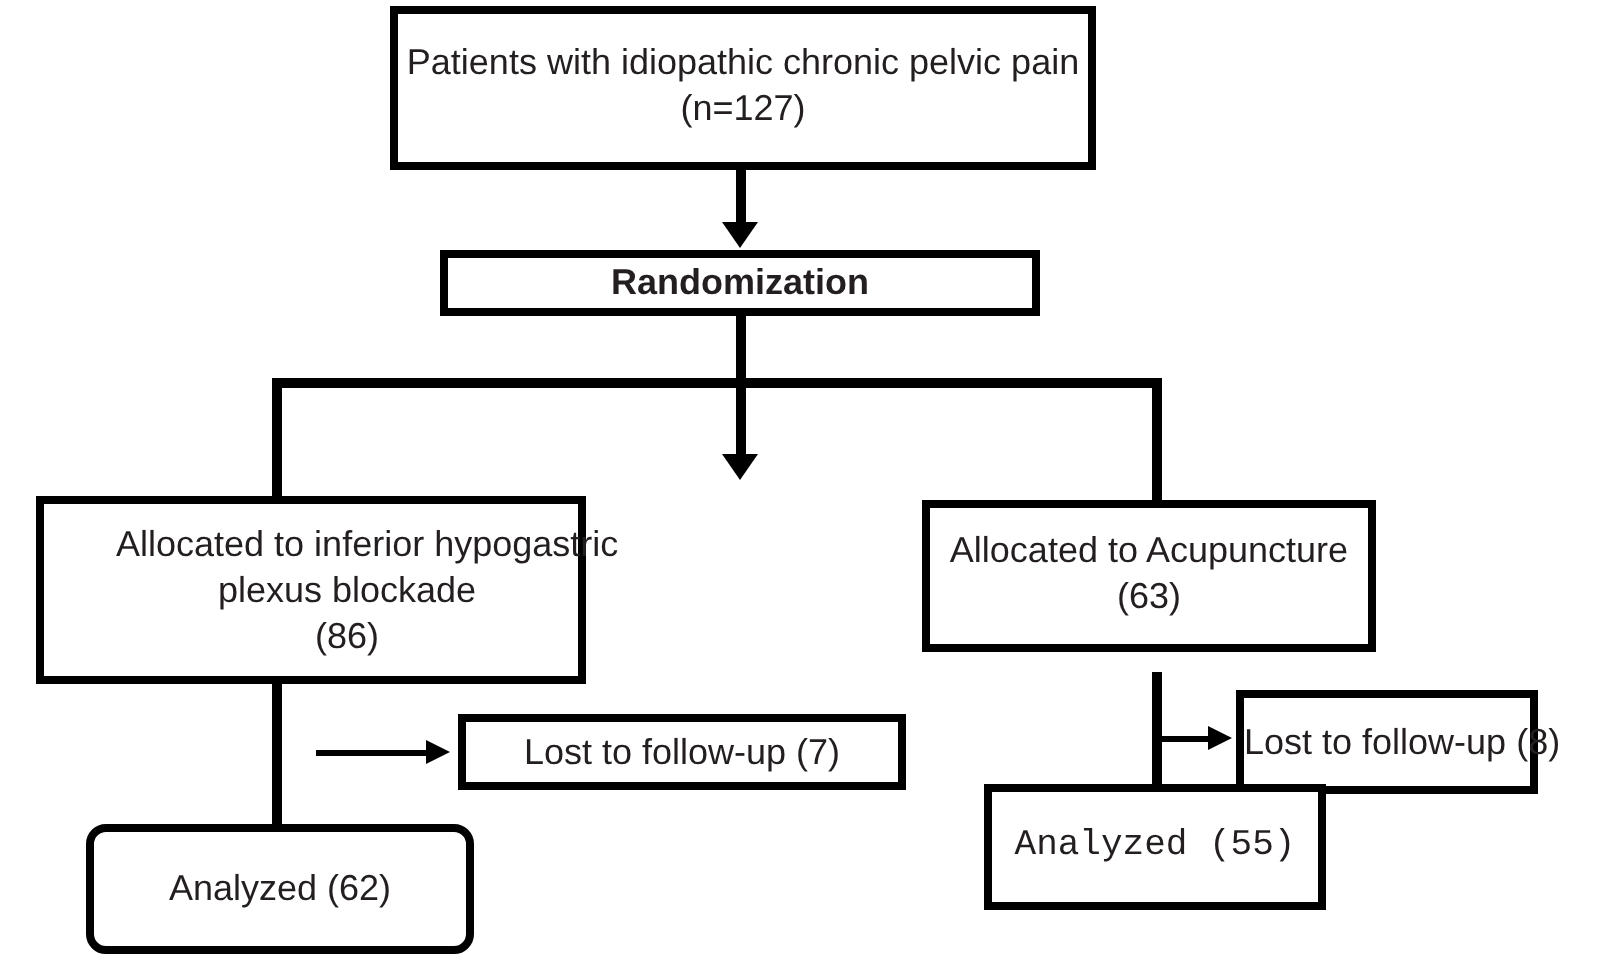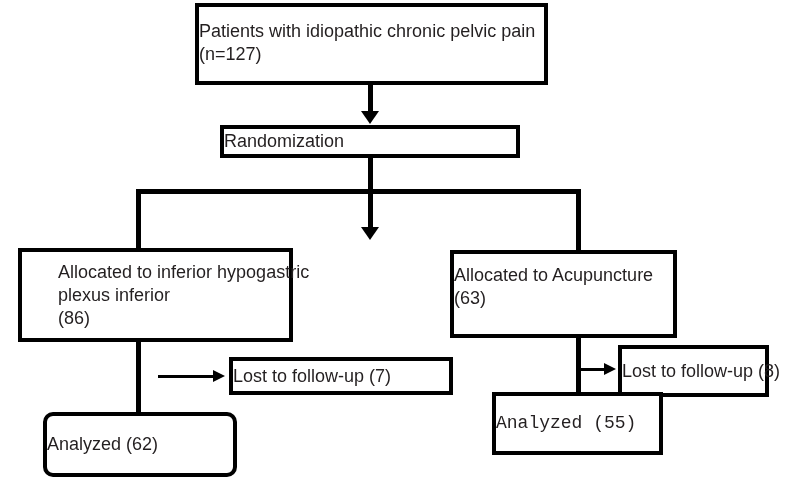--- a/index.html
+++ b/index.html
@@ -16,20 +16,21 @@
     overflow: hidden;
   }
   .fbox {
     position: absolute;
     box-sizing: border-box;
     border: 4px solid #000000;
     background: #ffffff;
     color: #231f20;
     font-size: 18px;
     line-height: 23px;
+    text-align: center;
     z-index: 2;
   }
   .fbox.vcenter {
     display: flex;
     flex-direction: column;
     justify-content: center;
   }
   .fbox .bline {
     display: block;
     white-space: nowrap;
@@ -51,23 +52,23 @@
     border-top: 13px solid #000000;
   }
   .tri.right {
     border-top: 6px solid transparent;
     border-bottom: 6px solid transparent;
     border-left: 12px solid #000000;
   }
 
   
   #box-patients      { left: 195px; top: 3px;   width: 353px; height: 82px; padding-top: 13px; }
-  #box-randomization { left: 220px; top: 125px; width: 300px; height: 33px; }
+  #box-randomization { left: 220px; top: 125px; width: 300px; height: 33px; font-weight: bold; }
   #box-alloc-blockade    { left: 18px;   top: 248px; width: 275px; height: 94px; padding-top: 9px; padding-left: 36px; }
-  #box-alloc-acupuncture { left: 450px; top: 250px; width: 227px; height: 88px; padding-top: 10px; }
+  #box-alloc-acupuncture { left: 461px; top: 250px; width: 227px; height: 76px; padding-top: 10px; }
   #box-lost-blockade     { left: 229px; top: 357px; width: 224px; height: 38px; }
   #box-lost-acupuncture  { left: 618px; top: 345px; width: 151px; height: 52px; }
   #box-analyzed-blockade    { left: 43px;  top: 412px; width: 194px; height: 65px; border-radius: 10px; }
   #box-analyzed-acupuncture { left: 492px; top: 392px; width: 171px; height: 63px; font-family: Liberation Mono, monospace; }
 
   
   #v-top-shaft      { left: 368px; top: 85px;  width: 5px;  height: 27px; }
   #v-top-head       { left: 361px; top: 111px; }
   #v-center-shaft   { left: 368px; top: 158px; width: 5px;  height: 70px; }
   #v-center-head    { left: 361px; top: 227px; }
@@ -109,21 +110,21 @@
     <span class="bline">Patients with idiopathic chronic pelvic pain</span>
     <span class="bline">(n=127)</span>
   </div>
 
   <div class="fbox vcenter" id="box-randomization">
     <span class="bline">Randomization</span>
   </div>
 
   <div class="fbox" id="box-alloc-blockade">
     <span class="bline">Allocated to inferior hypogastric</span>
-    <span class="bline">plexus inferior</span>
+    <span class="bline">plexus blockade</span>
     <span class="bline">(86)</span>
   </div>
 
   <div class="fbox" id="box-alloc-acupuncture">
     <span class="bline">Allocated to Acupuncture</span>
     <span class="bline">(63)</span>
   </div>
 
   <div class="fbox vcenter" id="box-lost-blockade">
     <span class="bline">Lost to follow-up (7)</span>

